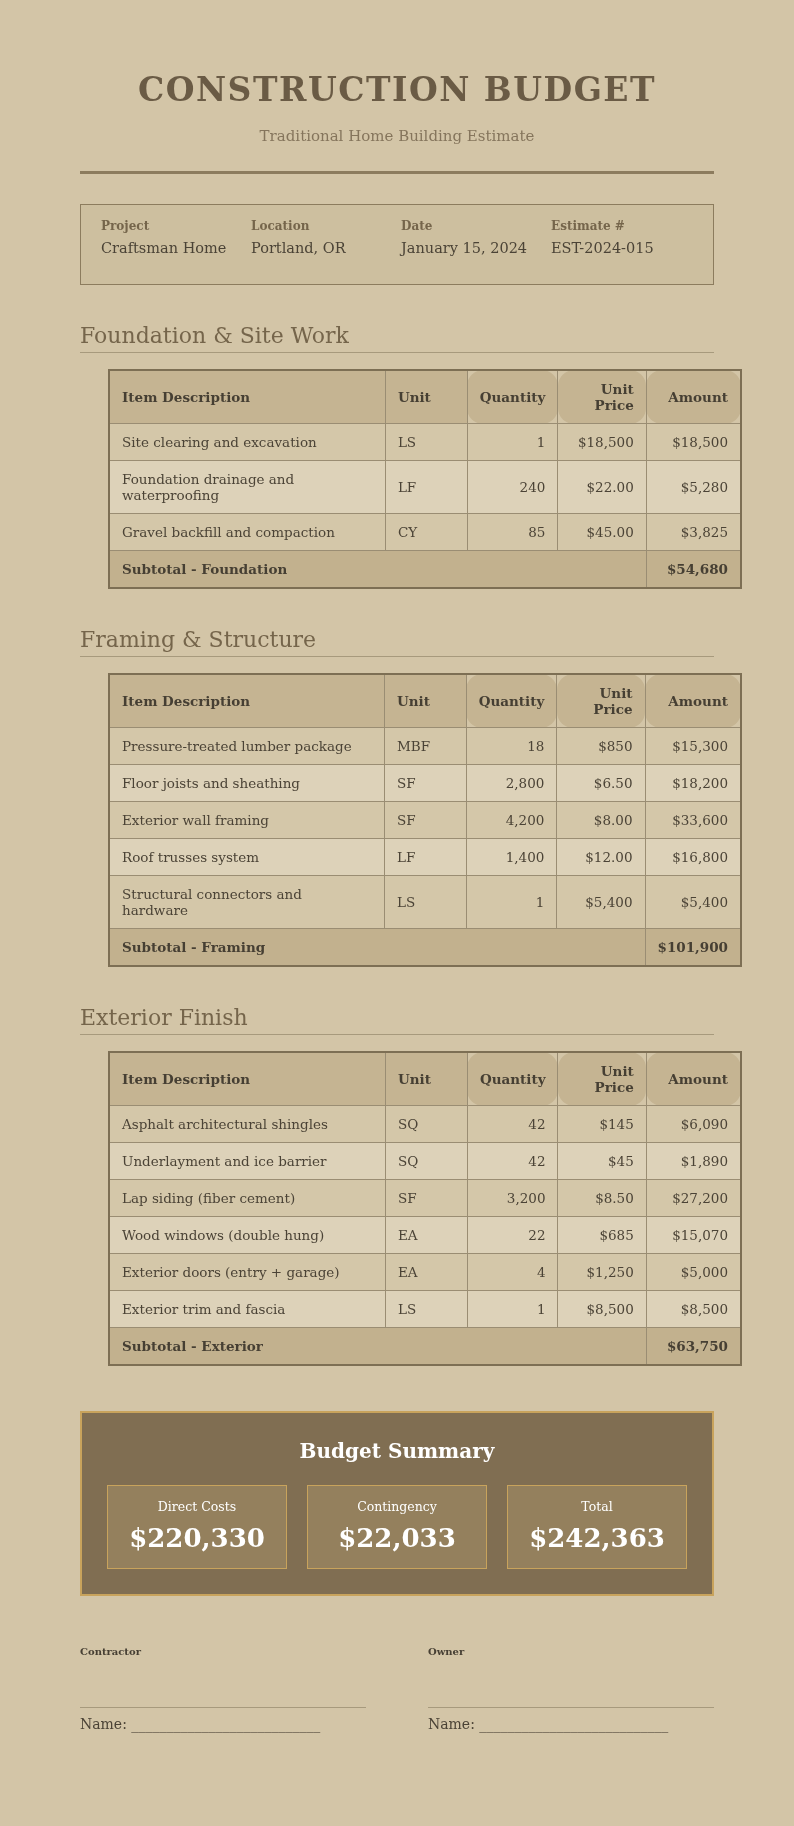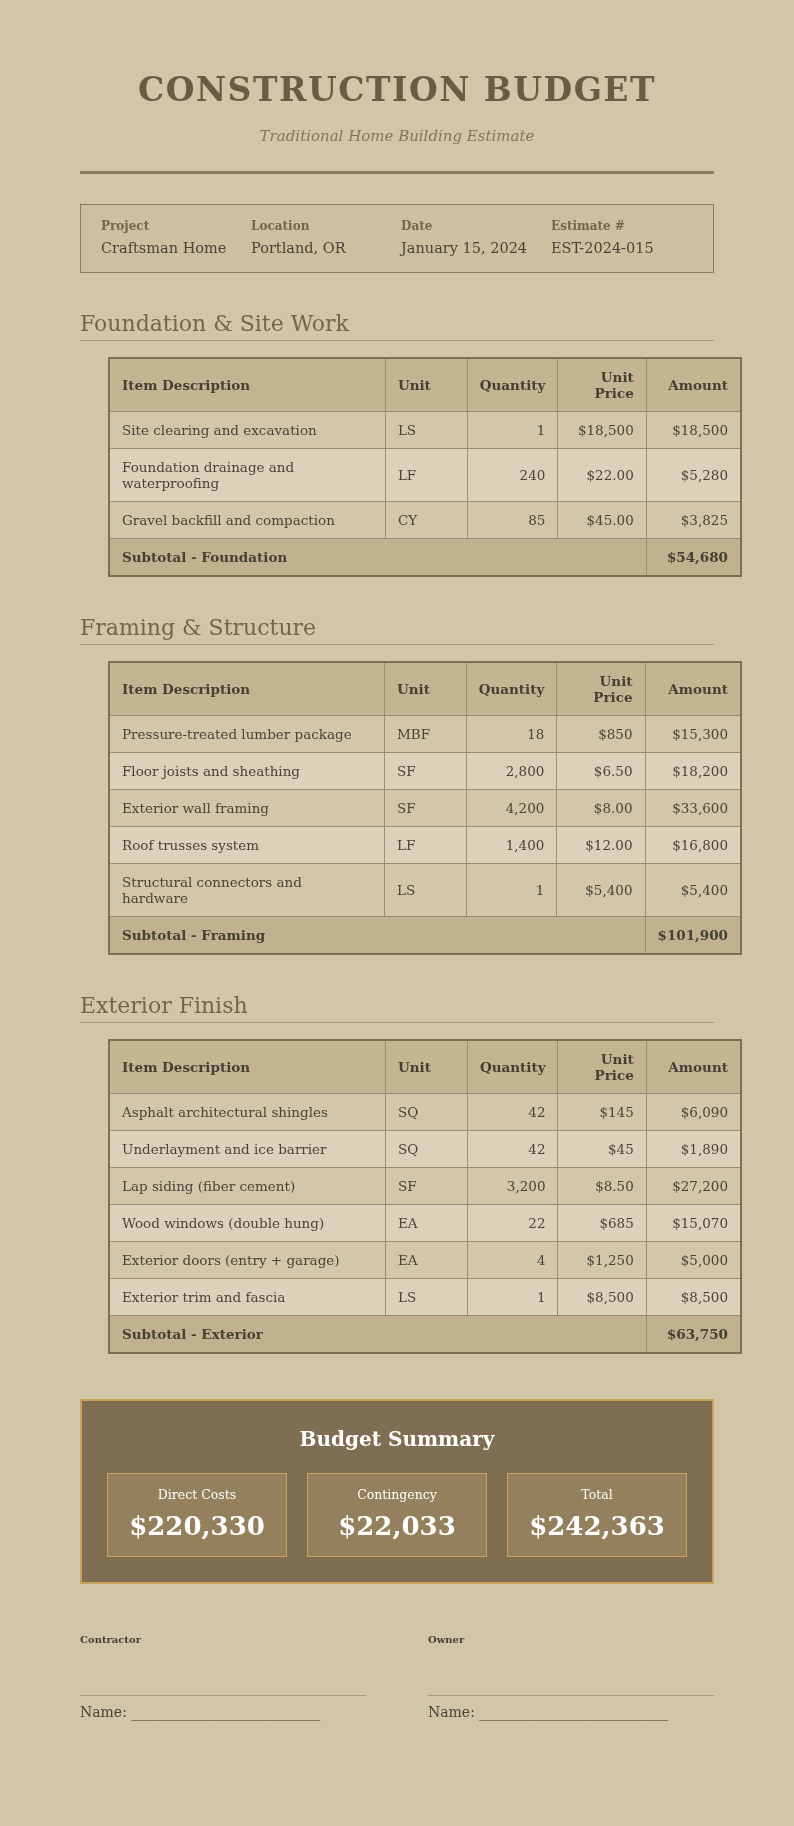--- a/index.html
+++ b/index.html
@@ -36,37 +36,36 @@
   
   .doc-title{
     text-align:center;
     font-size:33px;
     font-weight:bold;
     letter-spacing:1.5px;
     color:var(--title);
   }
   .doc-subtitle{
     text-align:center;
-    font-style:italic;
     font-size:15px;
     color:var(--muted);
     margin-top:18px;
   }
   .double-rule{
     margin-top:26px;
     height:3px;
     border-top:1px solid var(--rule-dark);
     border-bottom:2px solid var(--rule-dark);
   }
   
   .project-box{
     margin-top:30px;
     background:var(--box-bg);
     border:1px solid var(--rule-dark);
-    padding:14px 20px 16px;
+    padding:14px 20px 28px;
     display:grid;
     grid-template-columns:repeat(4,1fr);
     column-gap:8px;
   }
   .pf-label{
     font-size:12px;
     font-weight:bold;
     color:var(--section);
     margin-bottom:7px;
   }
@@ -95,21 +94,21 @@
     border:1px solid var(--tbl-border);
     padding:10px 12px;
     vertical-align:middle;
   }
   table.cost-table th{
     background:var(--th-bg);
     font-weight:bold;
     text-align:left;
     color:#463f33;
   }
-  table.cost-table th.num{text-align:right;}
+  table.cost-table th.num{text-align:right;border-radius:16px;}
   table.cost-table td.num{text-align:right;}
   table.cost-table tbody tr:nth-child(odd) td{background:var(--row-odd);}
   table.cost-table tbody tr:nth-child(even) td{background:var(--row-even);}
   table.cost-table tr.subtotal td{
     background:var(--subtotal-bg);
     font-weight:bold;
     color:#463f33;
   }
   
   .summary{

